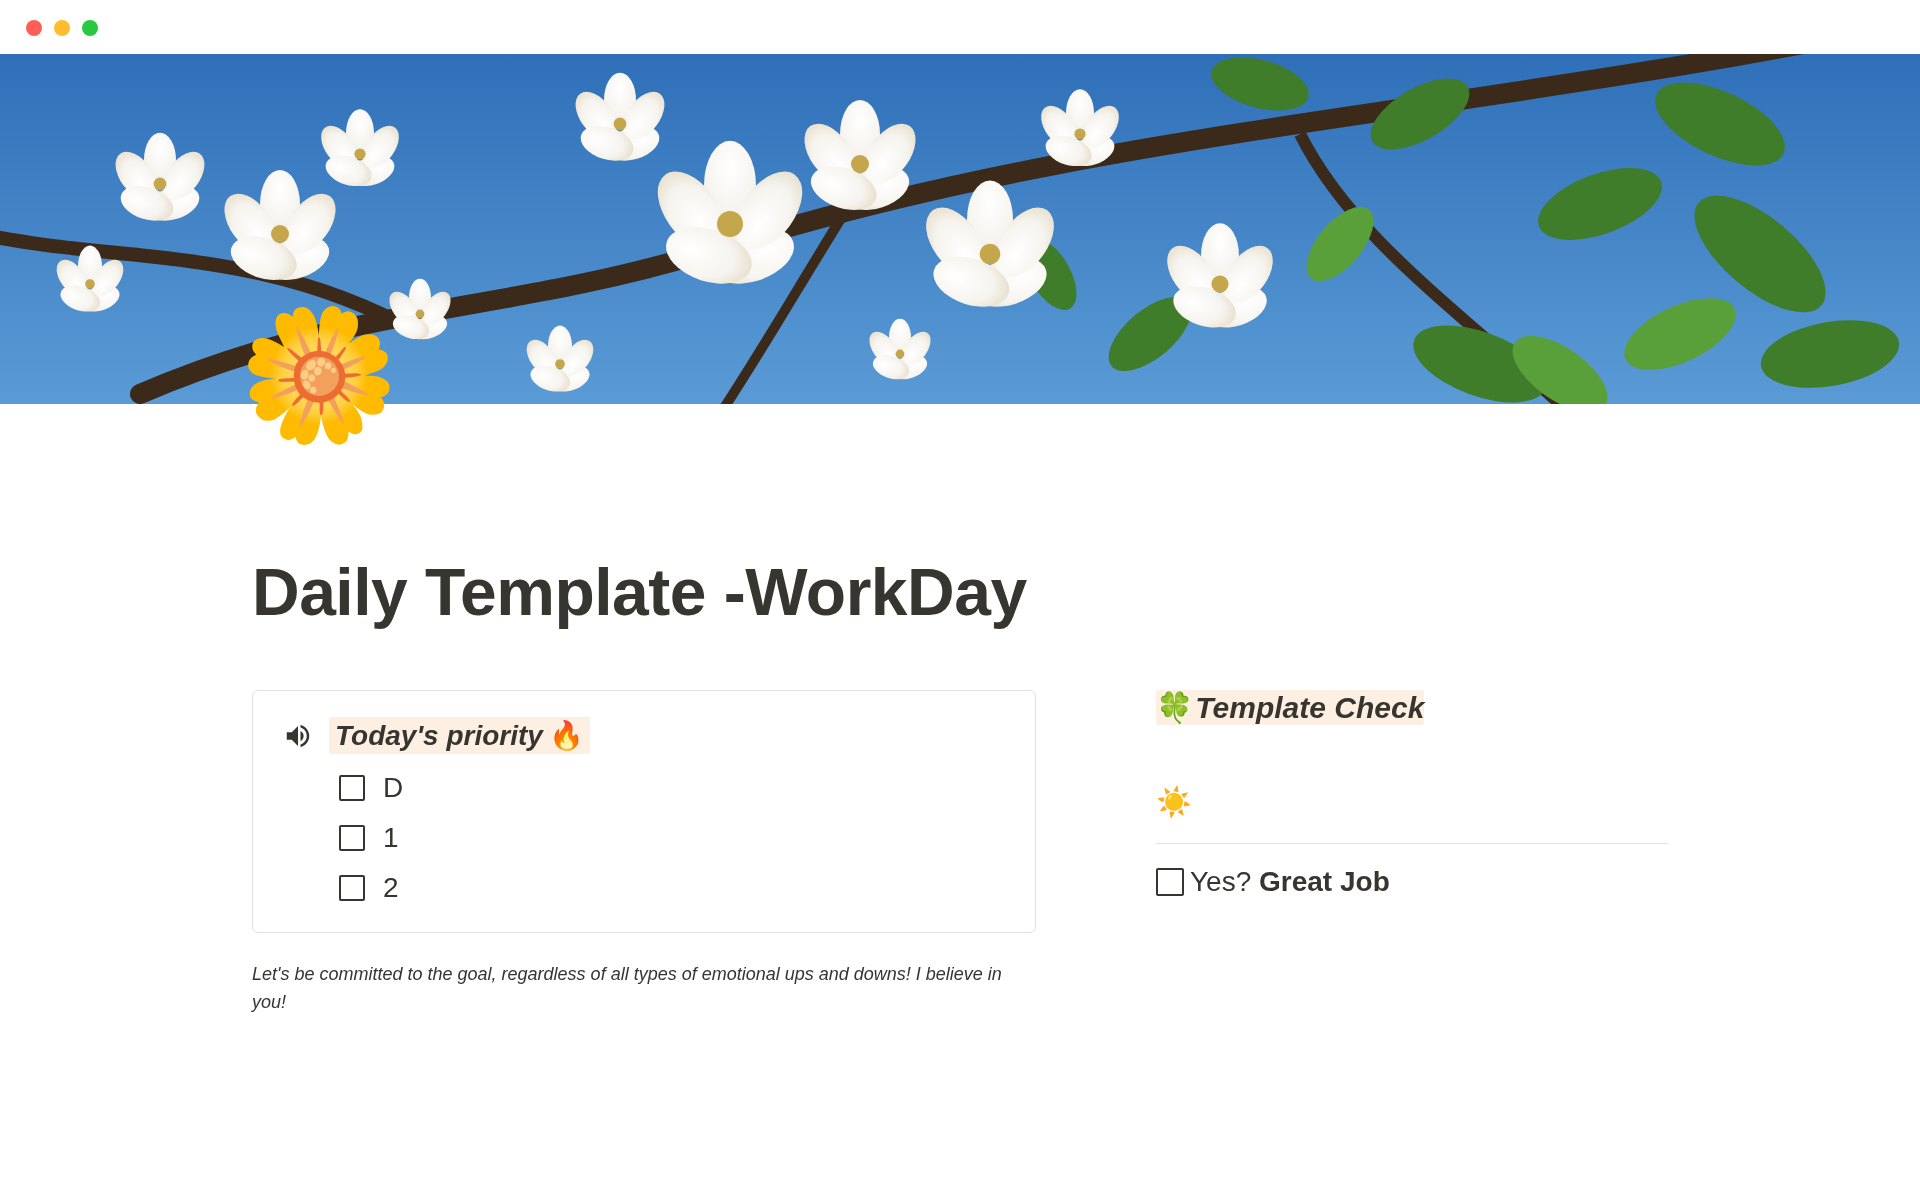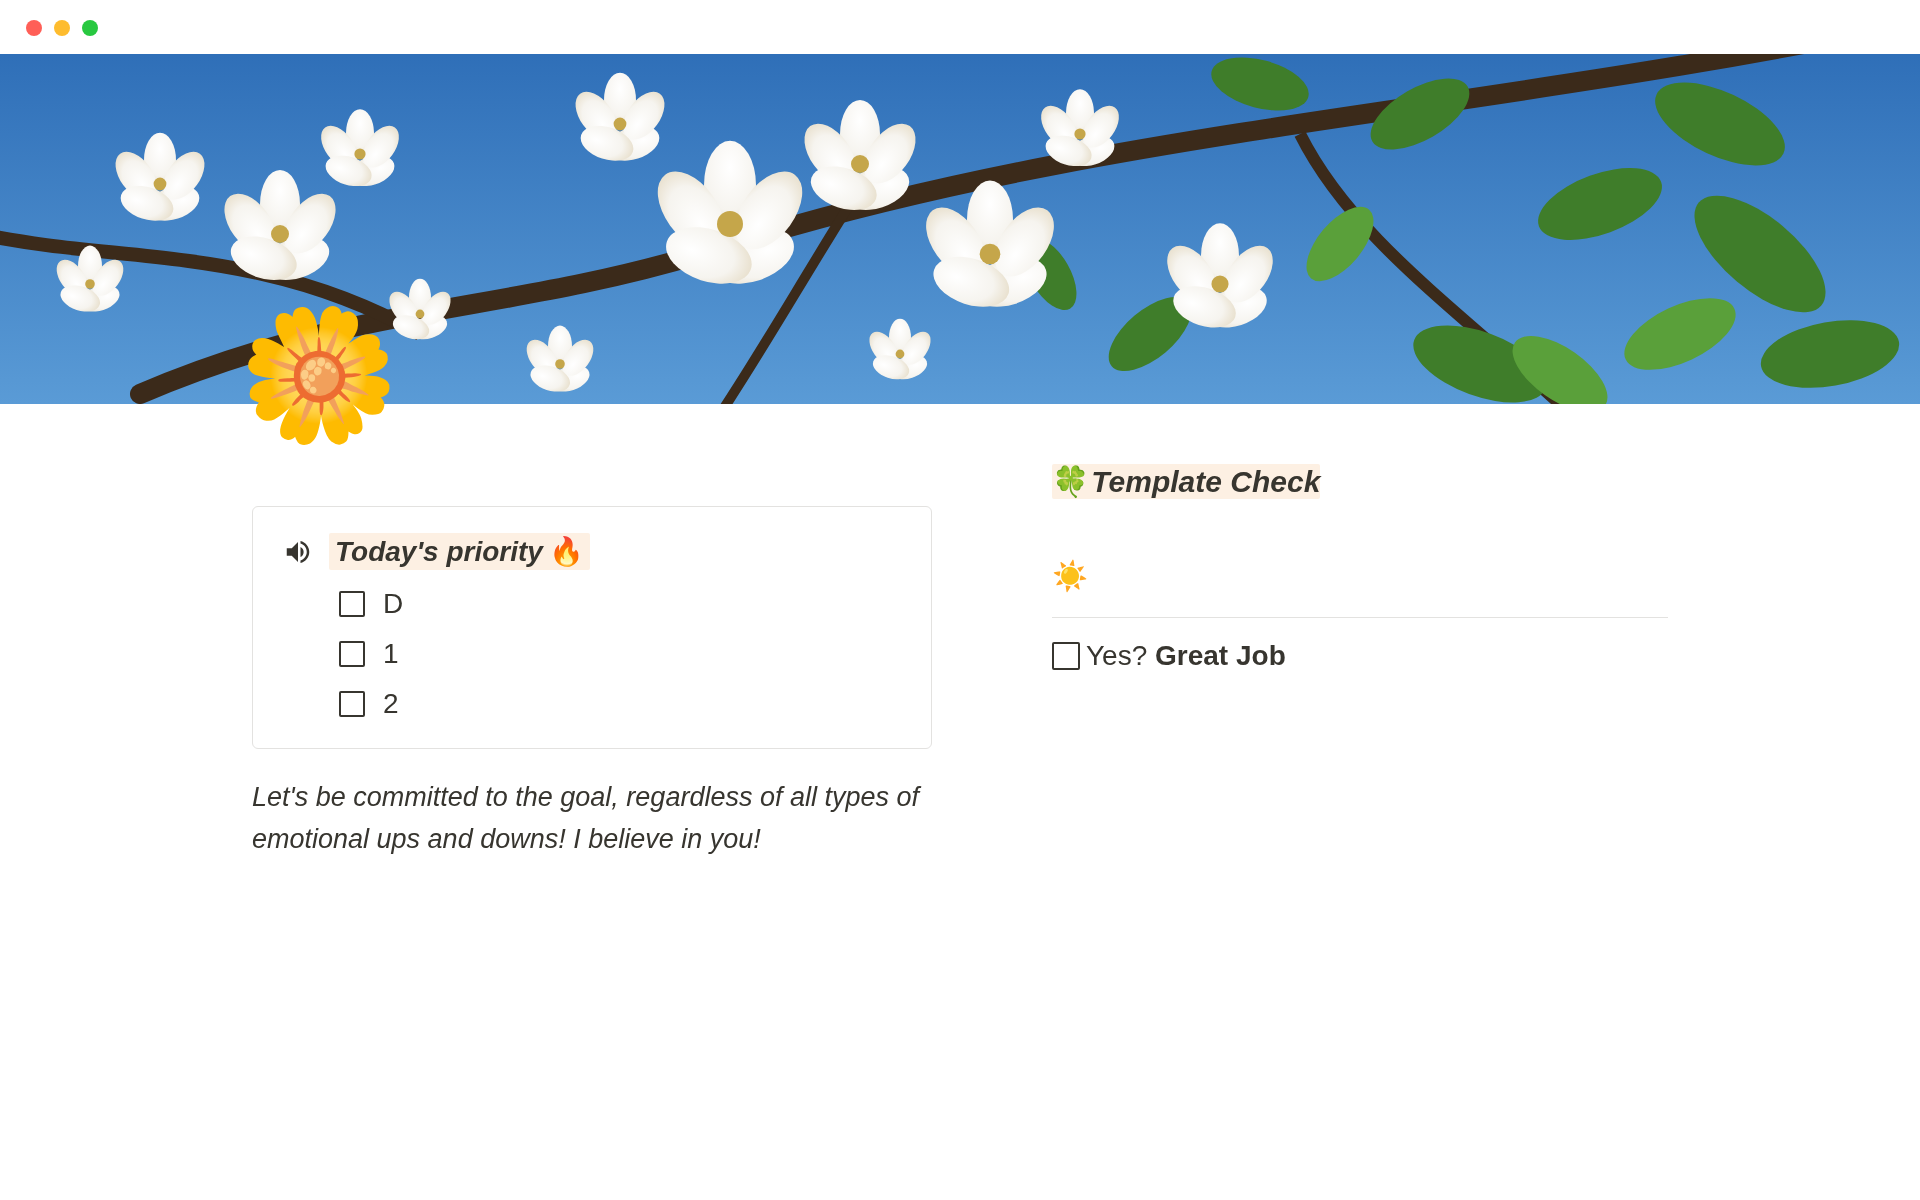--- a/index.html
+++ b/index.html
@@ -17,35 +17,35 @@
   .cover svg { width: 100%; height: 100%; display: block; }
 
   
   .page-icon { position: absolute; left: 238px; top: 310px; font-size: 130px; line-height: 1; }
 
   
   .page { padding: 0 252px; }
   .title { font-size: 66px; font-weight: 700; margin-top: 150px; letter-spacing: -0.5px; color: #37352f; }
 
   .columns { display: flex; gap: 120px; margin-top: 60px; align-items: flex-start; }
-  .col-left { width: 680px; margin-top: 42px; }
+  .col-left { width: 784px; }
   .col-right { flex: 1; }
 
   
   .callout { border: 1px solid #e3e2e0; border-radius: 6px; padding: 26px 30px 28px 30px; background: #fff; }
   .callout-header { display: flex; align-items: center; gap: 16px; margin-bottom: 18px; }
   .speaker-icon svg { width: 30px; height: 30px; display:block; }
   .priority-title { font-size: 28px; font-weight: 600; font-style: italic; background: #fdf0e3; padding: 2px 6px; border-radius: 2px; display: inline-flex; align-items: center; gap: 6px; }
   .priority-title .fire { font-style: normal; }
 
   .todo-list { padding-left: 56px; display: flex; flex-direction: column; gap: 18px; }
   .todo-item { display: flex; align-items: center; gap: 18px; font-size: 28px; }
   .checkbox { width: 26px; height: 26px; border: 2.5px solid #37352f; border-radius: 2px; flex-shrink: 0; cursor: pointer; background:#fff; }
 
-  .quote { font-size: 27px; font-style: italic; line-height: 1.55; margin-top: 28px; color: #37352f; }
+  .quote { font-size: 18px; font-style: italic; line-height: 1.55; margin-top: 28px; color: #37352f; }
 
   
   .routine-heading { font-size: 30px; font-weight: 700; font-style: italic; display: inline-flex; align-items: center; background: #fdf0e3; border-radius: 2px; }
   .routine-heading .clover { font-style: normal; margin-right: 2px; }
 
   .question { font-size: 29px; font-weight: 700; margin-top: 60px; display: flex; align-items: center; gap: 4px; }
   .question .sun { font-weight: 400; }
   .divider { height: 1px; background: #e3e2e0; margin: 24px 0 22px 0; }
 
   .answers { display: flex; flex-direction: column; gap: 22px; }
@@ -208,20 +208,21 @@
           <ellipse cx="-28" cy="-8" rx="20" ry="34" fill="url(#petal)" transform="rotate(288)"></ellipse>
           <circle r="8" fill="#c5a64a"></circle>
         </g>
     </g>
   </svg>
 </div>
 
 <div class="page-icon">🌼</div>
 
 <div class="page">
+  <h1 class="title">Daily Template -WorkDay</h1>
 
   <div class="columns">
 
     <div class="col-left">
       <div class="callout">
         <div class="callout-header">
           <span class="speaker-icon">
             <svg viewBox="0 0 24 24" fill="#37352f">
                 <path d="M3 9v6h4l5 5V4L7 9H3zm13.5 3a4.5 4.5 0 0 0-2.5-4.03v8.05A4.5 4.5 0 0 0 16.5 12zM14 3.23v2.06c2.89.86 5 3.54 5 6.71s-2.11 5.85-5 6.71v2.06c4.01-.91 7-4.49 7-8.77s-2.99-7.86-7-8.77z"></path>
               </svg>

